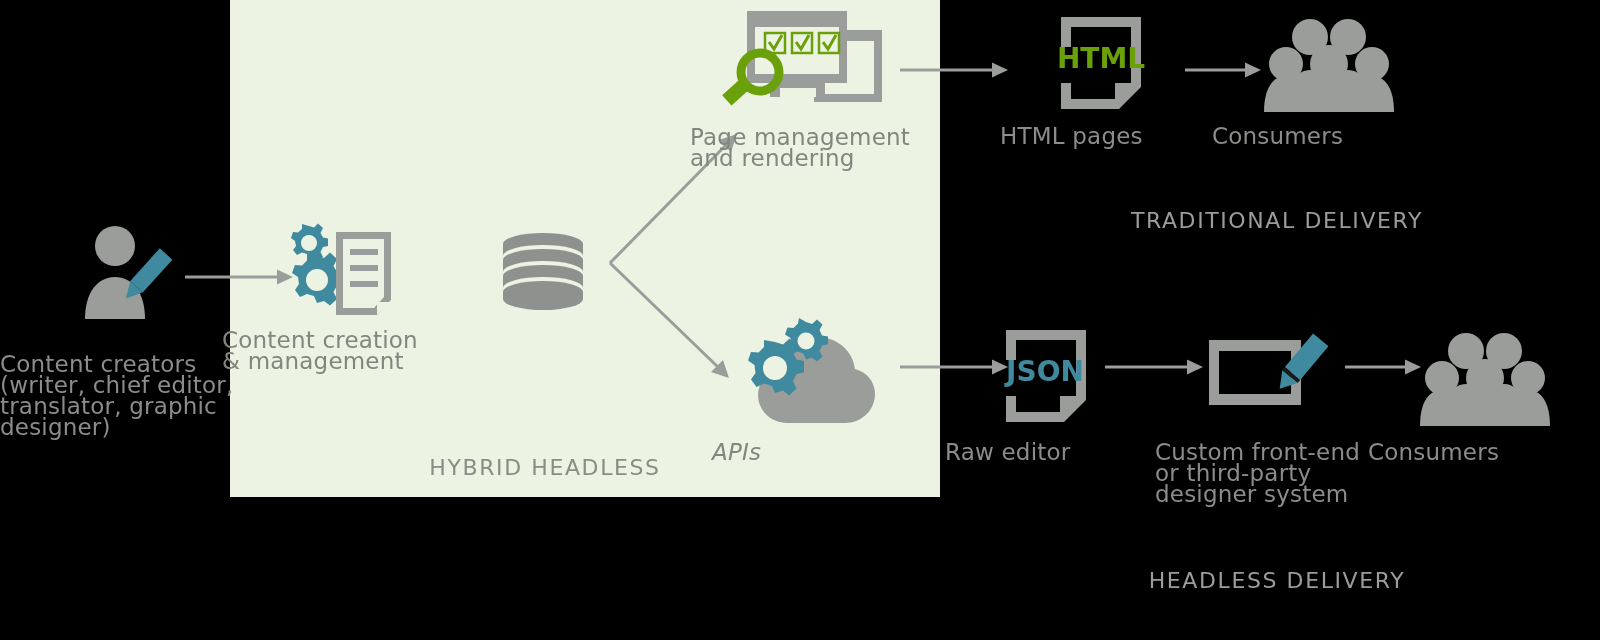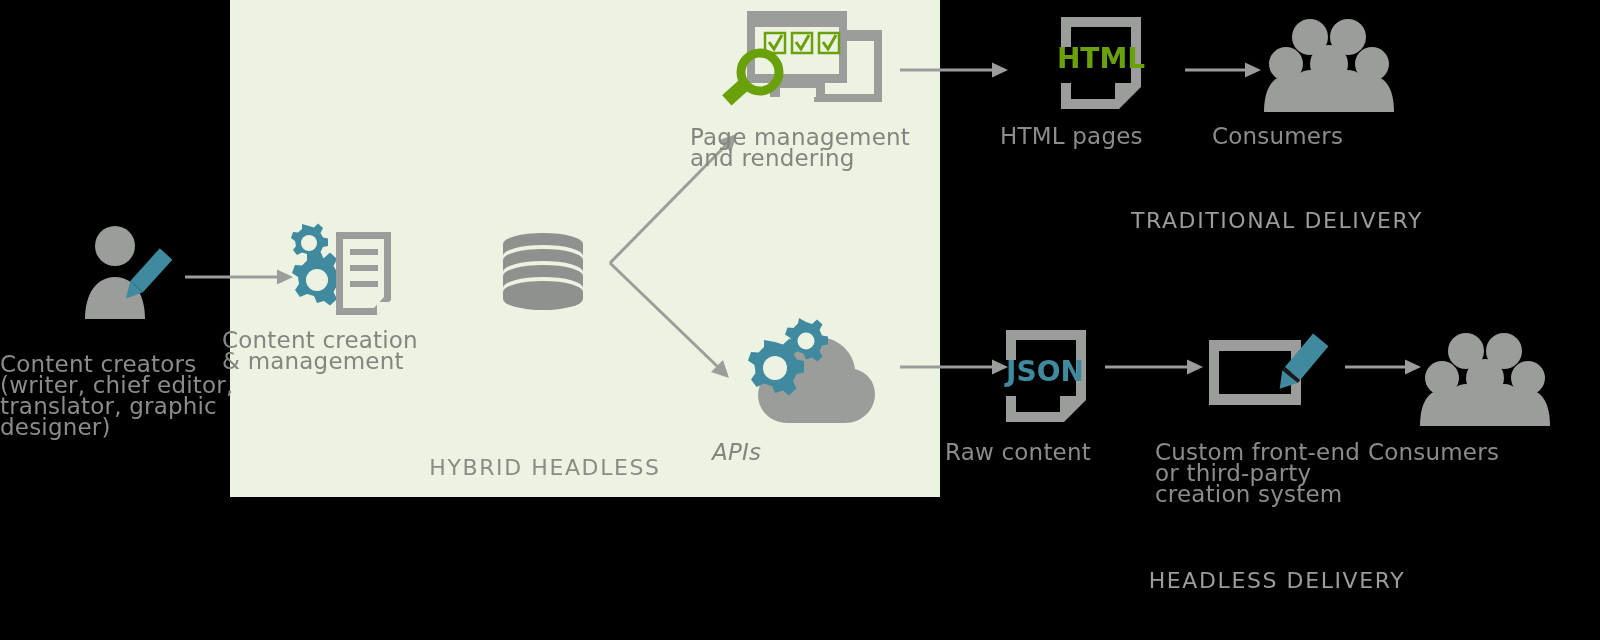--- a/index.html
+++ b/index.html
@@ -203,41 +203,41 @@
     <line x1="0" y1="12" x2="92" y2="12" stroke="#9b9d9a" stroke-width="3"></line>
     <polygon points="92,4.5 108,12 92,19.5" fill="#9b9d9a"></polygon>
   </svg>
 
   <div class="node" style="left:1000px;top:326px;">
     <svg width="96" height="100" viewBox="0 0 96 100">
       <path d="M6 4 L86 4 L86 74 L64 96 L6 96 L6 70 L16 70 L16 86 L60 86 L60 70 L76 70 L76 14 L16 14 L16 34 L6 34 Z" fill="#9b9d9a"></path>
       <text x="45" y="55" text-anchor="middle" fill="#3f8a9e" font-family="DejaVu Sans, Liberation Sans, sans-serif" font-size="28" font-weight="bold">JSON</text>
     </svg>
   </div>
-  <div class="label" style="left:945px;top:442px;width:230px;">Raw content</div>
+  <div class="label" style="left:945px;top:442px;width:230px;">Raw editor</div>
 
   <svg class="node" style="left:1105px;top:355px;" width="100" height="24">
     <line x1="0" y1="12" x2="82" y2="12" stroke="#9b9d9a" stroke-width="3"></line>
     <polygon points="82,4.5 98,12 82,19.5" fill="#9b9d9a"></polygon>
   </svg>
 
   <div class="node" style="left:1205px;top:335px;">
     <svg width="130" height="82" viewBox="0 0 130 82">
       <rect x="4" y="5" width="92" height="65" fill="#9b9d9a"></rect>
       <rect x="14" y="16" width="72" height="43" fill="#000000"></rect>
       <g transform="rotate(40 96 30)">
         <rect x="85" y="-2" width="20" height="44" fill="#3f8a9e"></rect>
         <rect x="85" y="42" width="20" height="4" fill="#1a1a1a"></rect>
         <polygon points="85,46 105,46 95,62" fill="#3f8a9e"></polygon>
       </g>
     </svg>
   </div>
   <div class="label" style="left:1155px;top:442px;width:230px;">Custom front-end
 or third-party
-creation system</div>
+designer system</div>
 
   <svg class="node" style="left:1345px;top:355px;" width="78" height="24">
     <line x1="0" y1="12" x2="60" y2="12" stroke="#9b9d9a" stroke-width="3"></line>
     <polygon points="60,4.5 76,12 60,19.5" fill="#9b9d9a"></polygon>
   </svg>
 
   <div class="node" style="left:1418px;top:330px;">
     <svg width="130" height="102" viewBox="0 0 130 102">
       <circle cx="48" cy="21" r="18" fill="#9b9d9a"></circle>
       <circle cx="86" cy="21" r="18" fill="#9b9d9a"></circle>

